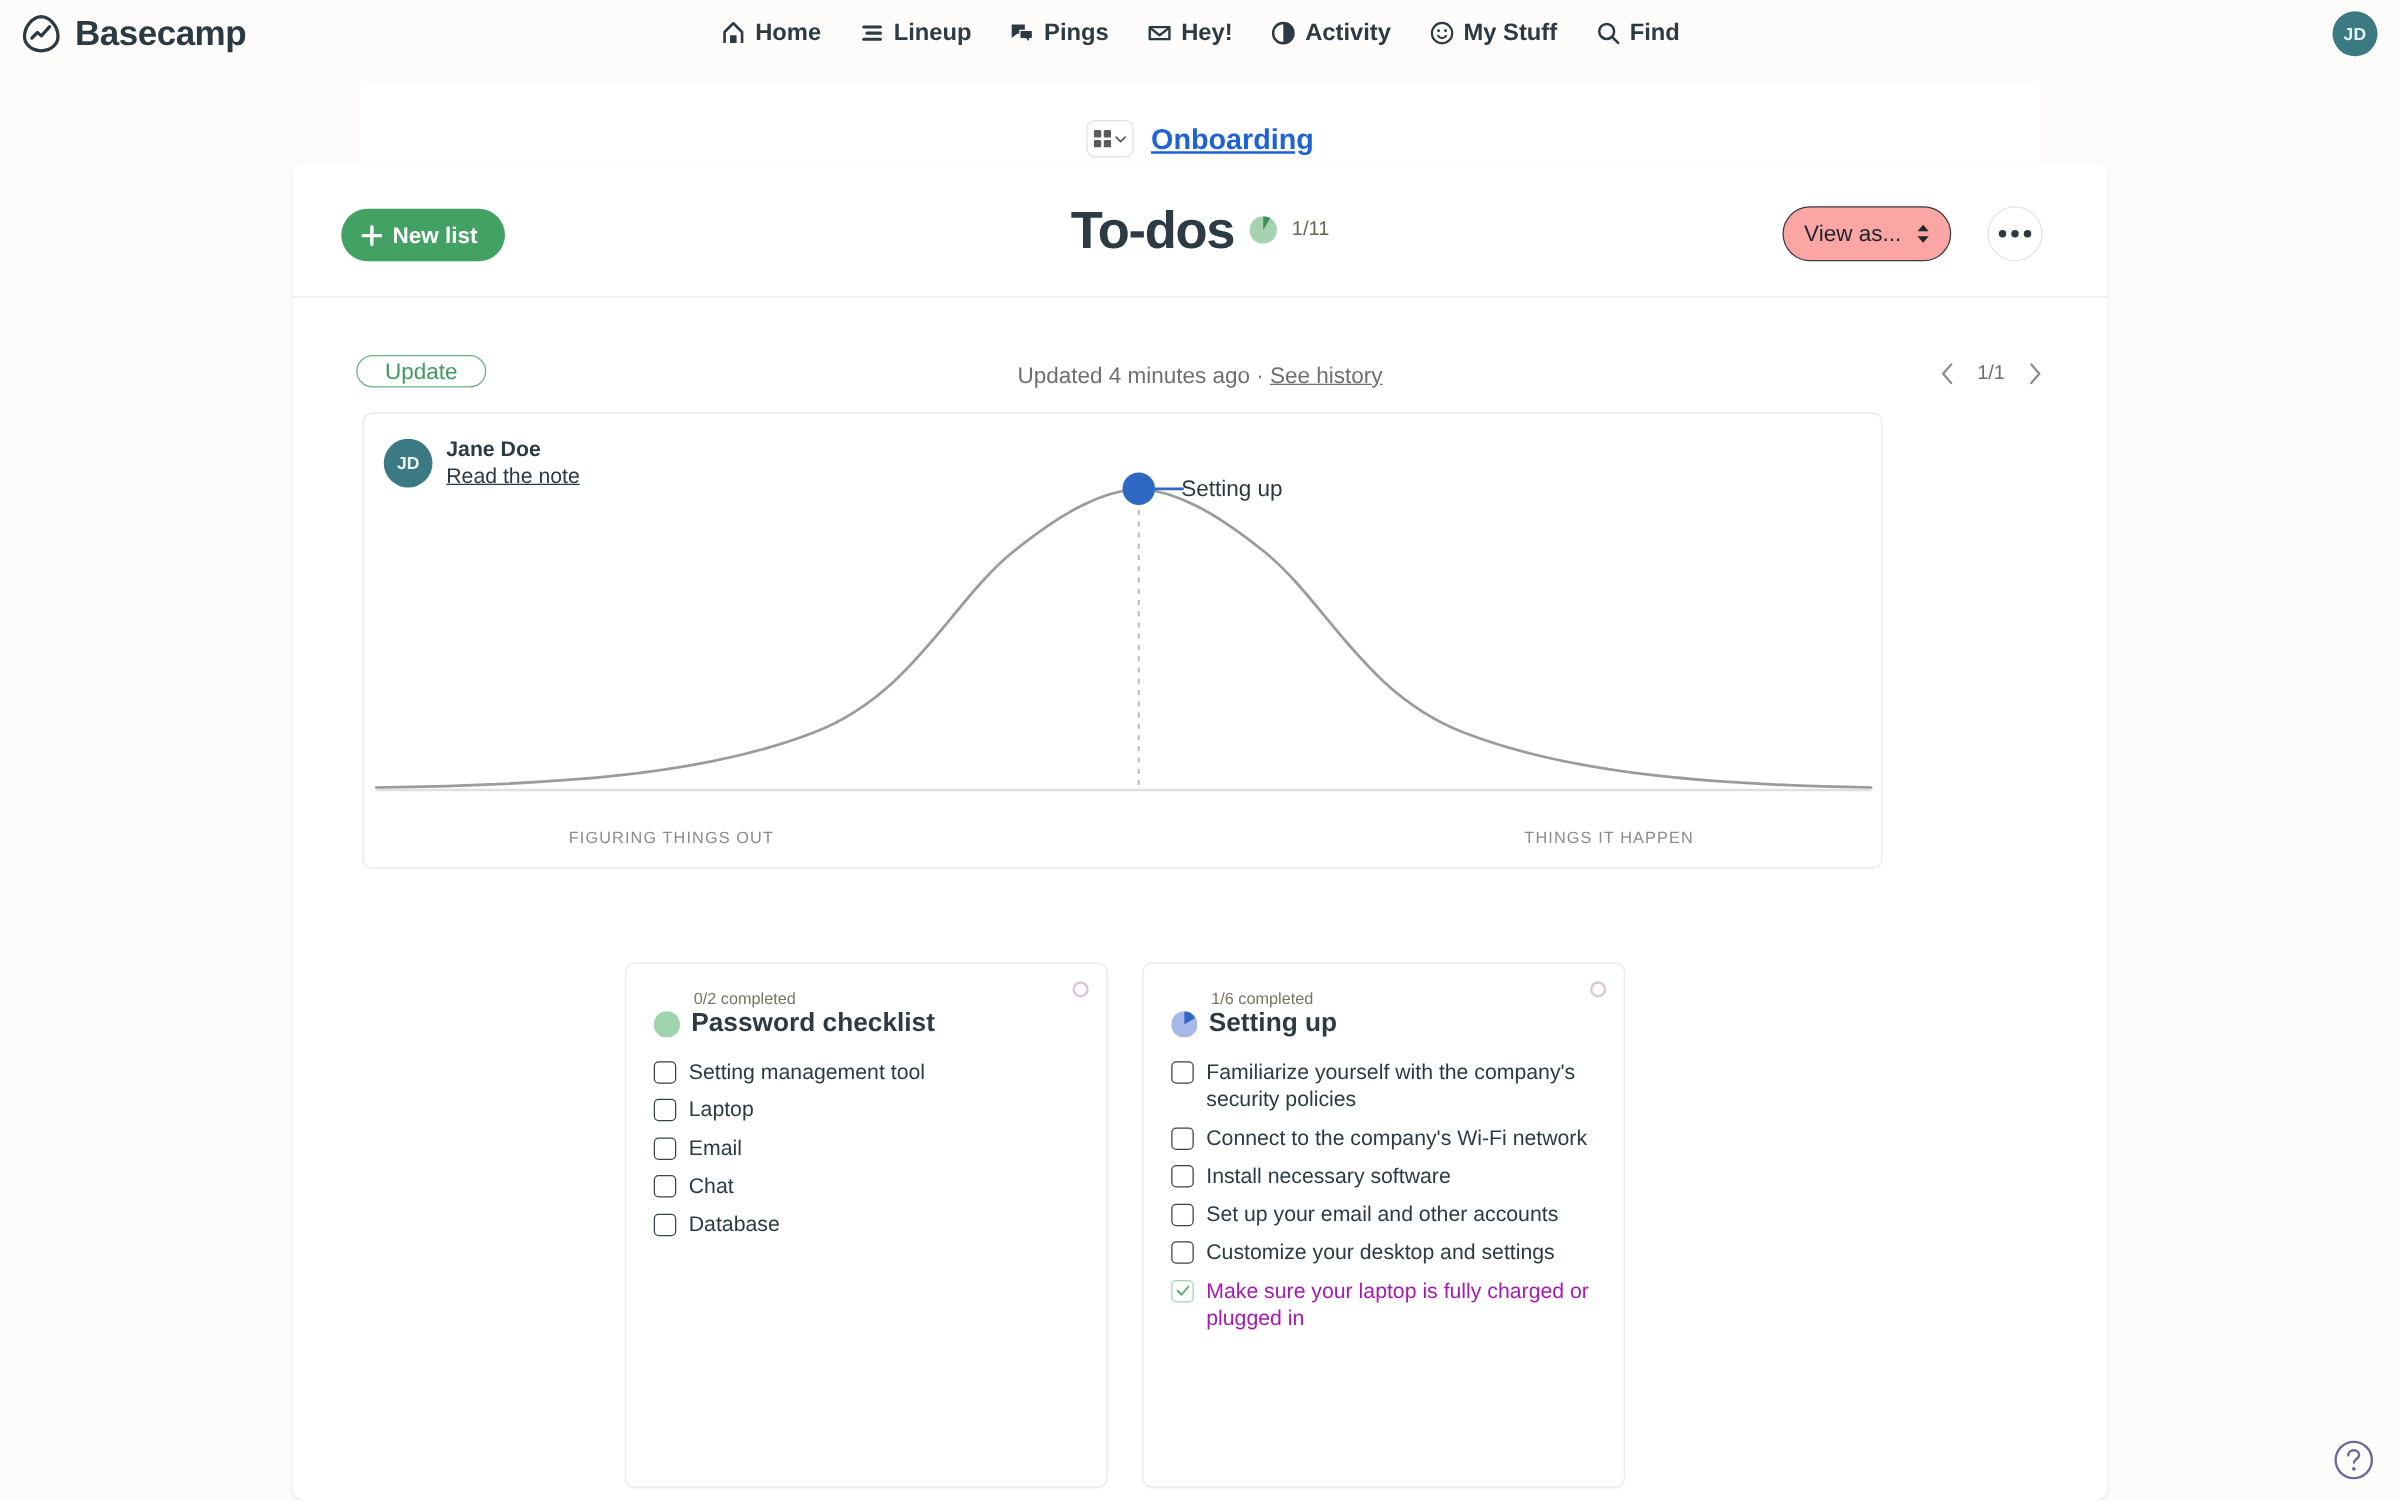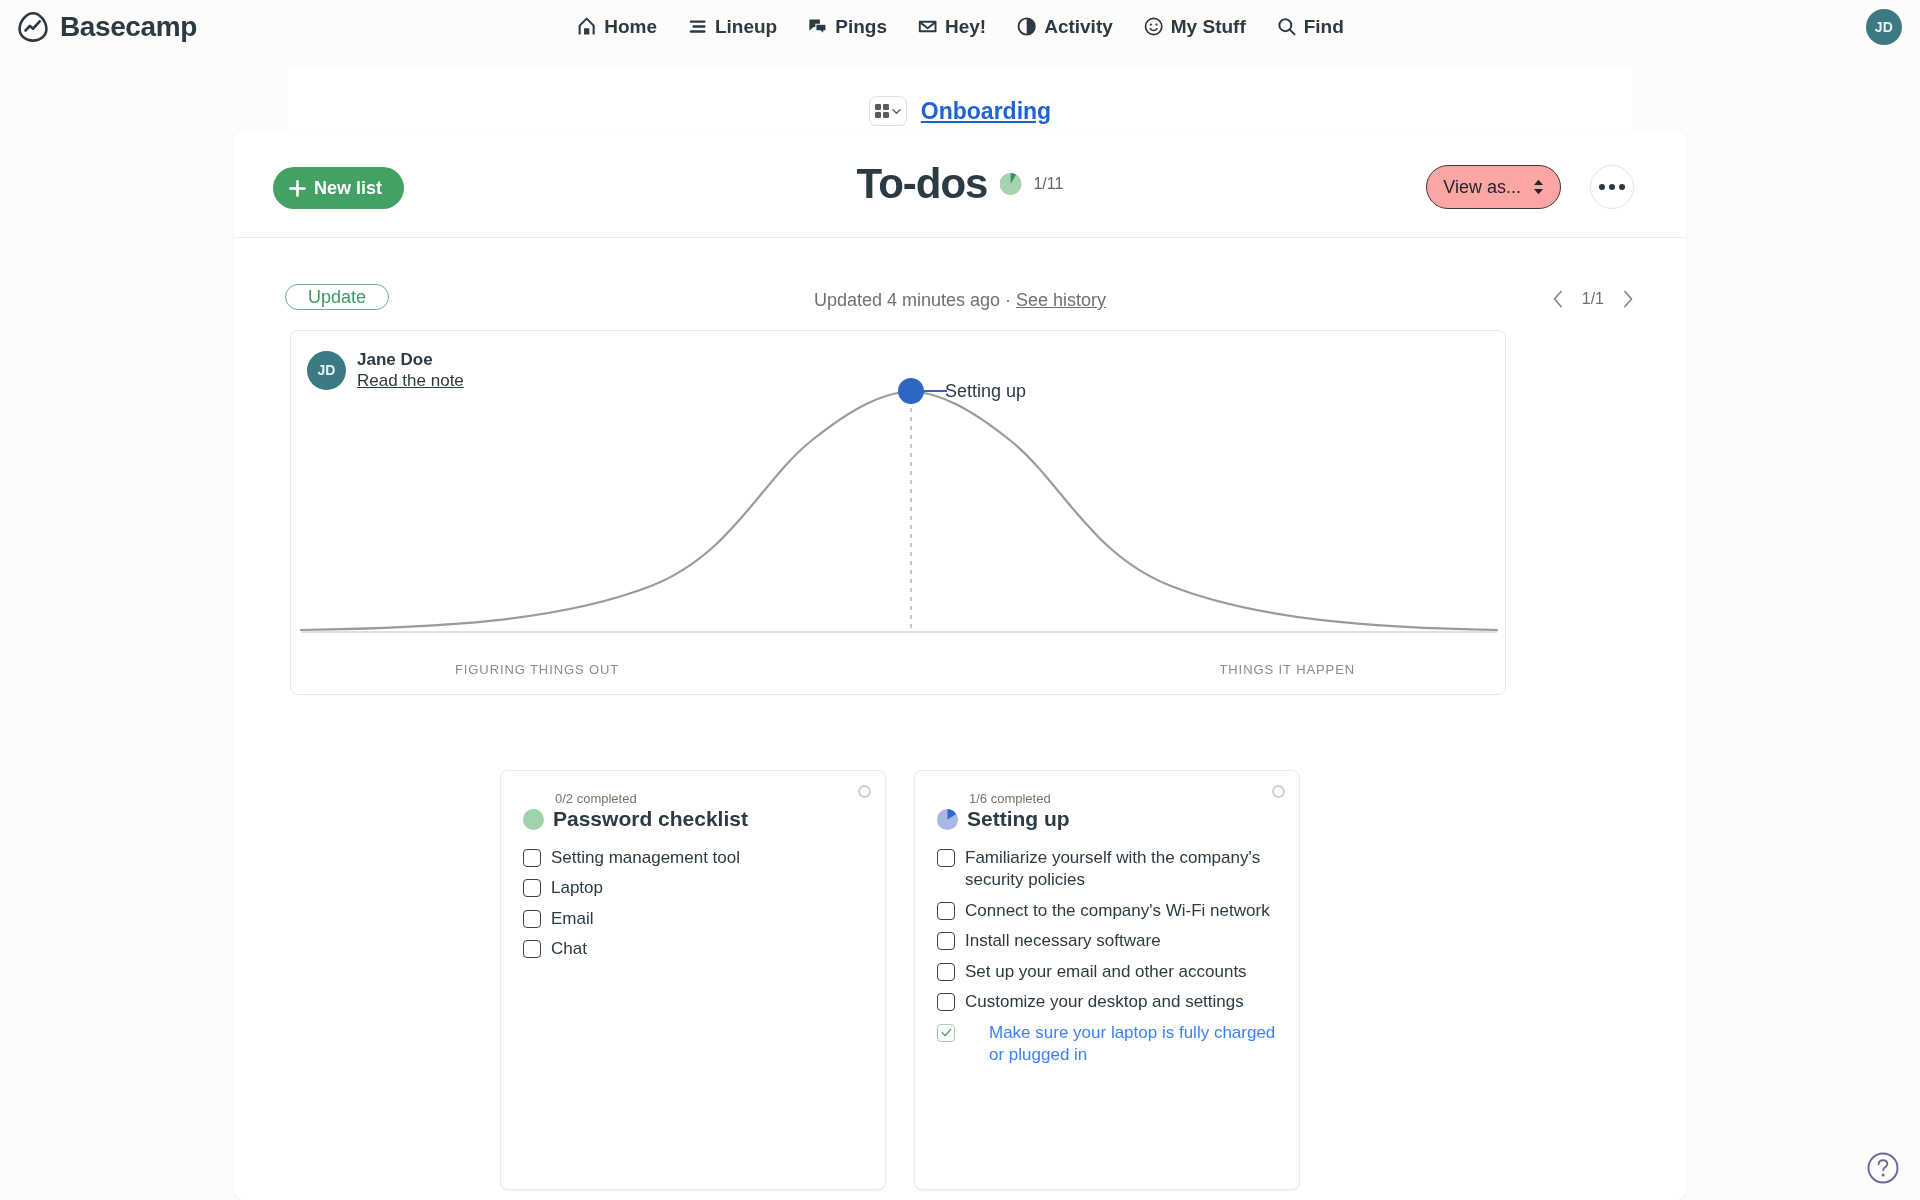--- a/index.html
+++ b/index.html
@@ -212,21 +212,21 @@
     width: 18px; height: 18px; flex: 0 0 auto; margin-top: 2px;
     border: 1.6px solid #3a4249; border-radius: 4px;
     background: #fff; cursor: pointer;
   }
   .cbox.done {
     border-color: #9ed3ab; display: flex;
     align-items: center; justify-content: center;
   }
   .check-glyph { width: 11px; height: 11px; display: block; }
   .todo-text { font-size: 17px; color: #2b3a43; line-height: 1.32; }
-  .todo-text.done { color: #3b82f6; margin-left: 24px; }
+  .todo-text.done { color: #a21caf; }
 
   
   .help-btn {
     position: absolute; right: 20px; bottom: 15px;
     width: 34px; height: 34px; cursor: pointer;
   }
 </style>
 </head>
 <body>
 
@@ -417,20 +417,24 @@
           <span class="todo-text">Laptop</span>
         </div>
         <div class="todo-item">
           <span class="cbox"></span>
           <span class="todo-text">Email</span>
         </div>
         <div class="todo-item">
           <span class="cbox"></span>
           <span class="todo-text">Chat</span>
         </div>
+        <div class="todo-item">
+          <span class="cbox"></span>
+          <span class="todo-text">Database</span>
+        </div>
       </div>
     </div>
 
     <div class="list-card">
       <span class="list-progress-icon"></span>
       <div class="list-count">1/6 completed</div>
       <div class="list-title-row">
         <svg class="list-pie" viewBox="0 0 21 21">
           <circle cx="10.5" cy="10.5" r="10.5" fill="#a7b7e8"></circle>
           <path d="M10.5 10.5 L10.5 0 A10.5 10.5 0 0 1 19 5.3 Z" fill="#2f68c4"></path>

